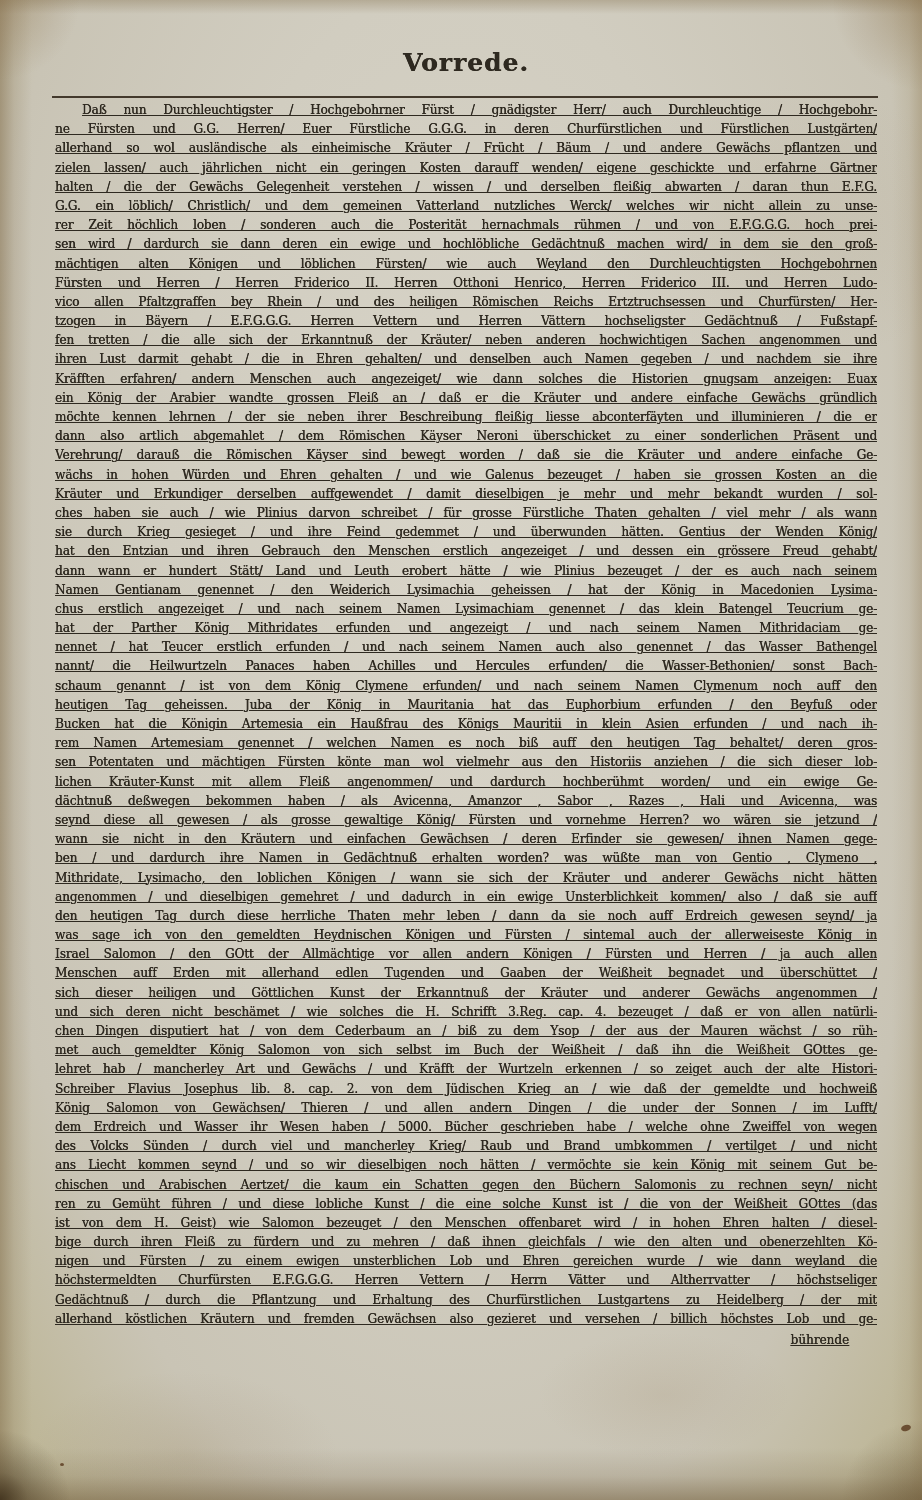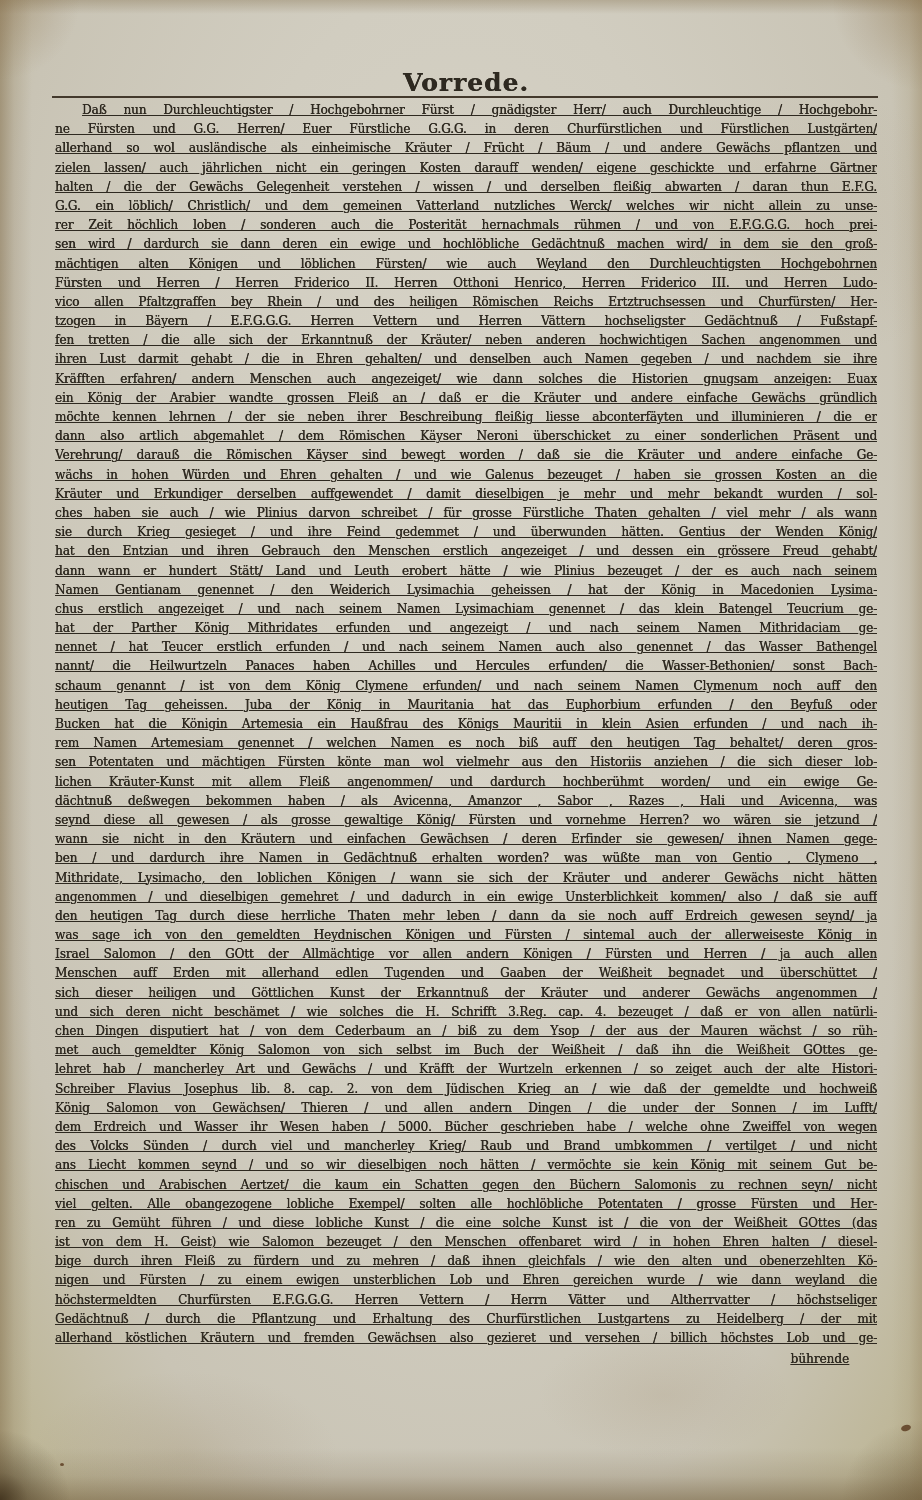--- a/index.html
+++ b/index.html
@@ -20,21 +20,21 @@
       linear-gradient(180deg, rgba(128,108,72,0.35) 0px, rgba(128,108,72,0) 14px),
       linear-gradient(0deg, rgba(112,92,58,0.55) 0px, rgba(112,92,58,0.18) 24px, rgba(112,92,58,0) 52px),
       
       radial-gradient(ellipse 180px 90px at 72% 93%, rgba(150,125,90,0.14), rgba(150,125,90,0) 70%),
       radial-gradient(ellipse 220px 120px at 20% 97%, rgba(140,115,80,0.16), rgba(140,115,80,0) 70%),
       radial-gradient(ellipse 300px 200px at 85% 15%, rgba(160,140,105,0.10), rgba(160,140,105,0) 70%),
       
       radial-gradient(ellipse at 50% 38%, #d8d4c8 0%, #d1cdc0 45%, #c9c4b5 75%, #bab28e 100%);
   }
   .page-title{
-    position:absolute;top:68px;left:55px;width:822px;
+    position:absolute;top:48px;left:55px;width:822px;
     text-align:center;font-size:25px;font-weight:bold;letter-spacing:1px;
     text-shadow:0.4px 0 0 currentColor;
   }
   .header-rule{
     position:absolute;top:96px;left:52px;width:826px;height:2px;
     background:#43392c;
   }
   .body-text{
     position:absolute;top:101px;left:55px;width:822px;text-decoration:underline;
   }
@@ -114,21 +114,20 @@
       <div class="line">und sich deren nicht beschämet / wie solches die H. Schrifft 3.Reg. cap. 4. bezeuget / daß er von allen natürli-</div>
       <div class="line">chen Dingen disputiert hat / von dem Cederbaum an / biß zu dem Ysop / der aus der Mauren wächst / so rüh-</div>
       <div class="line">met auch gemeldter König Salomon von sich selbst im Buch der Weißheit /  daß ihn die Weißheit GOttes ge-</div>
       <div class="line">lehret hab / mancherley Art und Gewächs / und Kräfft der Wurtzeln erkennen / so zeiget auch der alte Histori-</div>
       <div class="line">Schreiber Flavius Josephus lib. 8. cap. 2.  von dem Jüdischen Krieg an / wie daß der gemeldte und hochweiß</div>
       <div class="line">König Salomon von Gewächsen/ Thieren / und allen andern Dingen / die under der Sonnen / im Lufft/</div>
       <div class="line">dem Erdreich und Wasser ihr Wesen haben / 5000. Bücher geschrieben habe / welche ohne Zweiffel von wegen</div>
       <div class="line">des Volcks Sünden / durch viel und mancherley Krieg/ Raub und Brand umbkommen / vertilget / und nicht</div>
       <div class="line">ans Liecht kommen seynd / und so wir dieselbigen noch hätten / vermöchte sie kein König mit seinem Gut be-</div>
       <div class="line">chischen und Arabischen Aertzet/ die kaum ein Schatten gegen den Büchern Salomonis zu rechnen seyn/  nicht</div>
-      <div class="line">viel gelten.  Alle obangezogene lobliche Exempel/ solten alle hochlöbliche Potentaten / grosse Fürsten und Her-</div>
       <div class="line">ren zu Gemüht führen / und diese lobliche Kunst / die eine solche Kunst ist / die von der Weißheit GOttes (das</div>
       <div class="line">ist von dem H. Geist) wie Salomon bezeuget / den Menschen offenbaret wird / in hohen Ehren halten / diesel-</div>
       <div class="line">bige durch ihren Fleiß zu fürdern und zu mehren / daß ihnen gleichfals /  wie den alten und obenerzehlten Kö-</div>
       <div class="line">nigen und Fürsten / zu einem ewigen unsterblichen Lob und Ehren gereichen wurde /  wie dann weyland die</div>
       <div class="line">höchstermeldten Churfürsten E.F.G.G.G. Herren Vettern / Herrn Vätter und Altherrvatter / höchstseliger</div>
       <div class="line">Gedächtnuß / durch die Pflantzung und Erhaltung des Churfürstlichen Lustgartens zu Heidelberg / der mit</div>
       <div class="line">allerhand köstlichen Kräutern und fremden Gewächsen also gezieret und versehen / billich höchstes Lob und ge-</div>
       <div class="catchword">bührende</div>
     </div>
   <div class="speck s1"></div>

